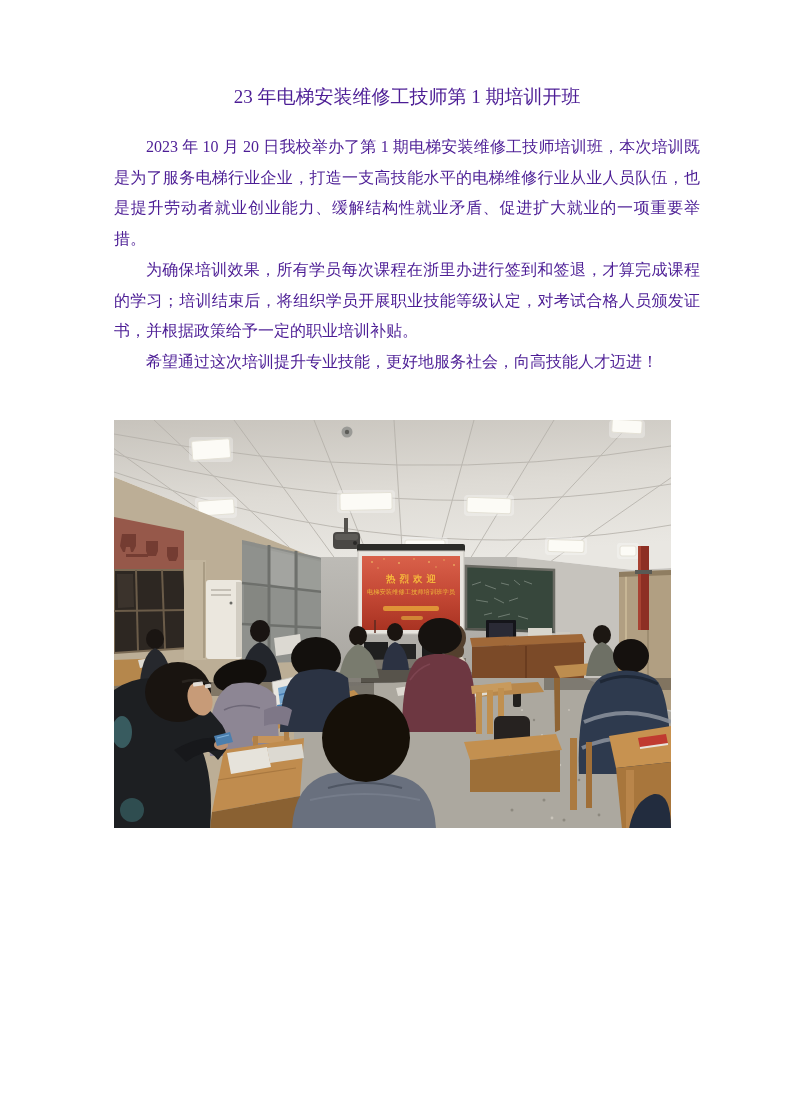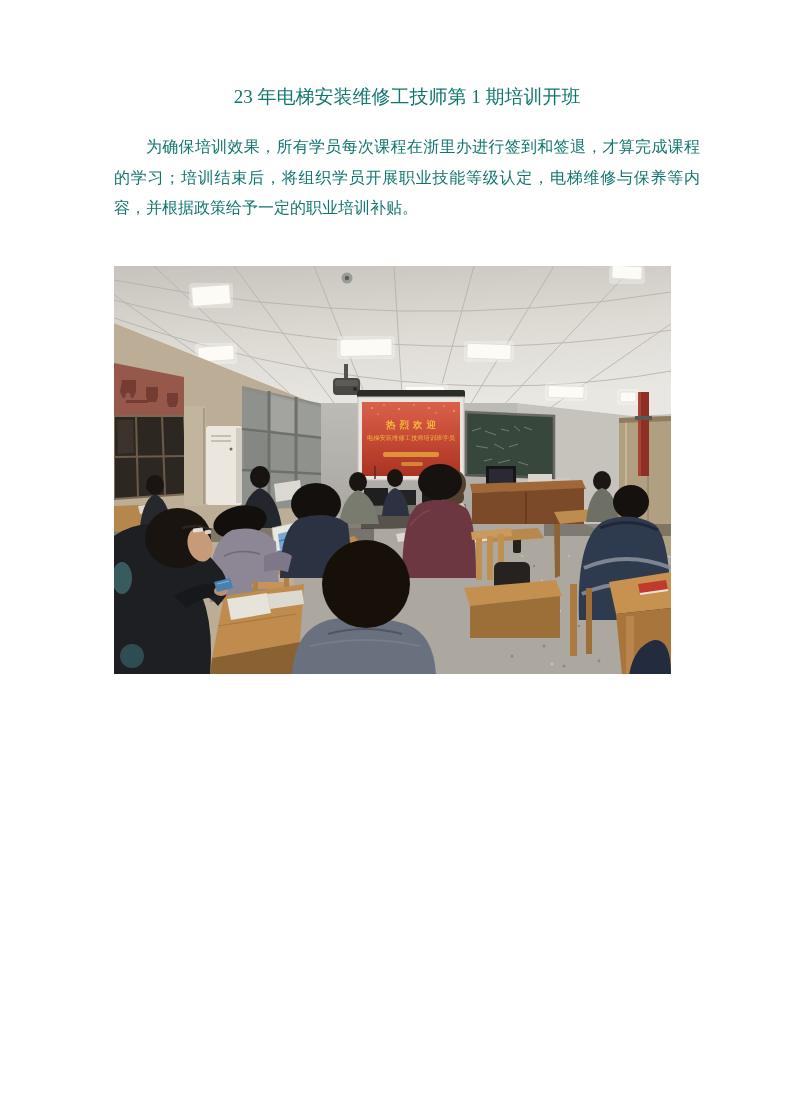--- a/index.html
+++ b/index.html
@@ -1,21 +1,21 @@
 <!DOCTYPE html>
 <html><head>
 <meta charset="utf-8">
 <style>
   html,body { margin:0; padding:0; background:#ffffff; }
   .page {
     position:relative;
     width:794px; height:1108px;
     background:#ffffff;
     font-family:"Liberation Serif","DejaVu Serif",serif;
-    color:#0f766e;
+    color:#4c1d95;
     overflow:hidden;
     margin:0 auto;
   }
   .content { position:absolute; left:114px; right:94px; top:84px; }
   .doc-title {
     font-size:19px; font-weight:400; line-height:26px;
     text-align:center; margin:0 0 22px 0;
   }
   .doc-para {
     font-size:16px; line-height:30.7px; margin:0;
@@ -25,21 +25,23 @@
   .photo-figure svg { display:block; }
   .slide-l1 { font-family:"Liberation Sans","DejaVu Sans",sans-serif; font-weight:bold; }
   .slide-l2 { font-family:"Liberation Sans","DejaVu Sans",sans-serif; }
 </style>
 </head>
 <body>
 
 <div class="page">
   <div class="content">
     <h1 class="doc-title">23 年电梯安装维修工技师第 1 期培训开班</h1>
-    <p class="doc-para">为确保培训效果，所有学员每次课程在浙里办进行签到和签退，才算完成课程的学习；培训结束后，将组织学员开展职业技能等级认定，电梯维修与保养等内容，并根据政策给予一定的职业培训补贴。</p>
+    <p class="doc-para">2023 年 10 月 20 日我校举办了第 1 期电梯安装维修工技师培训班，本次培训既是为了服务电梯行业企业，打造一支高技能水平的电梯维修行业从业人员队伍，也是提升劳动者就业创业能力、缓解结构性就业矛盾、促进扩大就业的一项重要举措。</p>
+    <p class="doc-para">为确保培训效果，所有学员每次课程在浙里办进行签到和签退，才算完成课程的学习；培训结束后，将组织学员开展职业技能等级认定，对考试合格人员颁发证书，并根据政策给予一定的职业培训补贴。</p>
+    <p class="doc-para">希望通过这次培训提升专业技能，更好地服务社会，向高技能人才迈进！</p>
 
     <figure class="photo-figure">
       <svg width="557" height="408" viewBox="0 0 557 408" xmlns="http://www.w3.org/2000/svg">
         <defs>
           <linearGradient id="ceilg" x1="0" y1="0" x2="0.25" y2="1">
             <stop offset="0" stop-color="#c7c3bc"></stop>
               <stop offset="0.55" stop-color="#dedbd5"></stop>
               <stop offset="1" stop-color="#e9e7e2"></stop>
           </linearGradient>
           <linearGradient id="backwallg" x1="0" y1="0" x2="0" y2="1">

